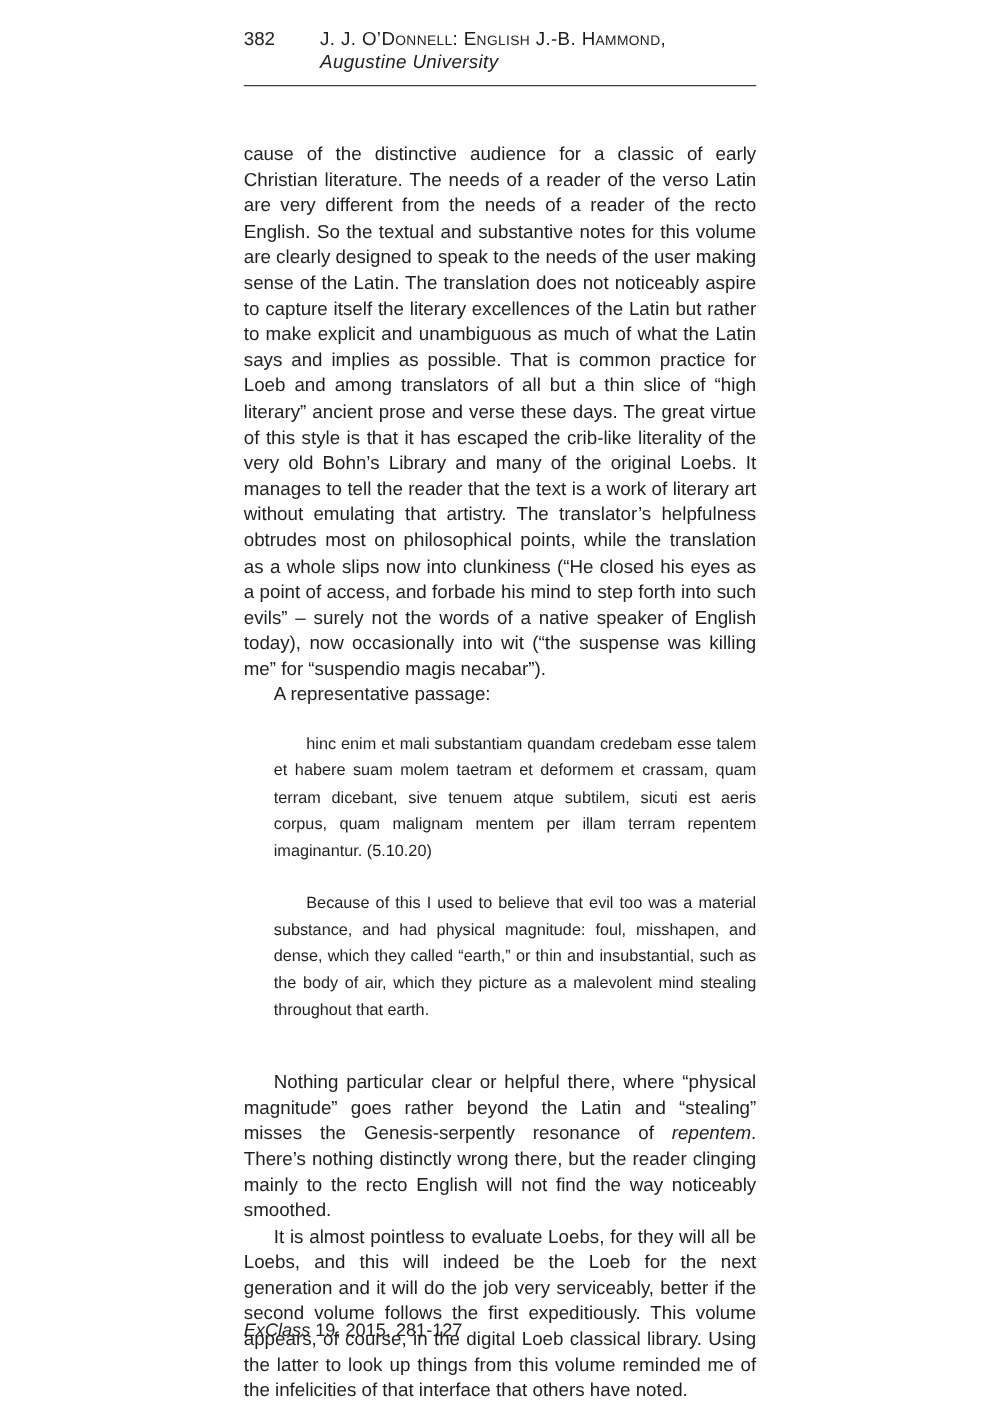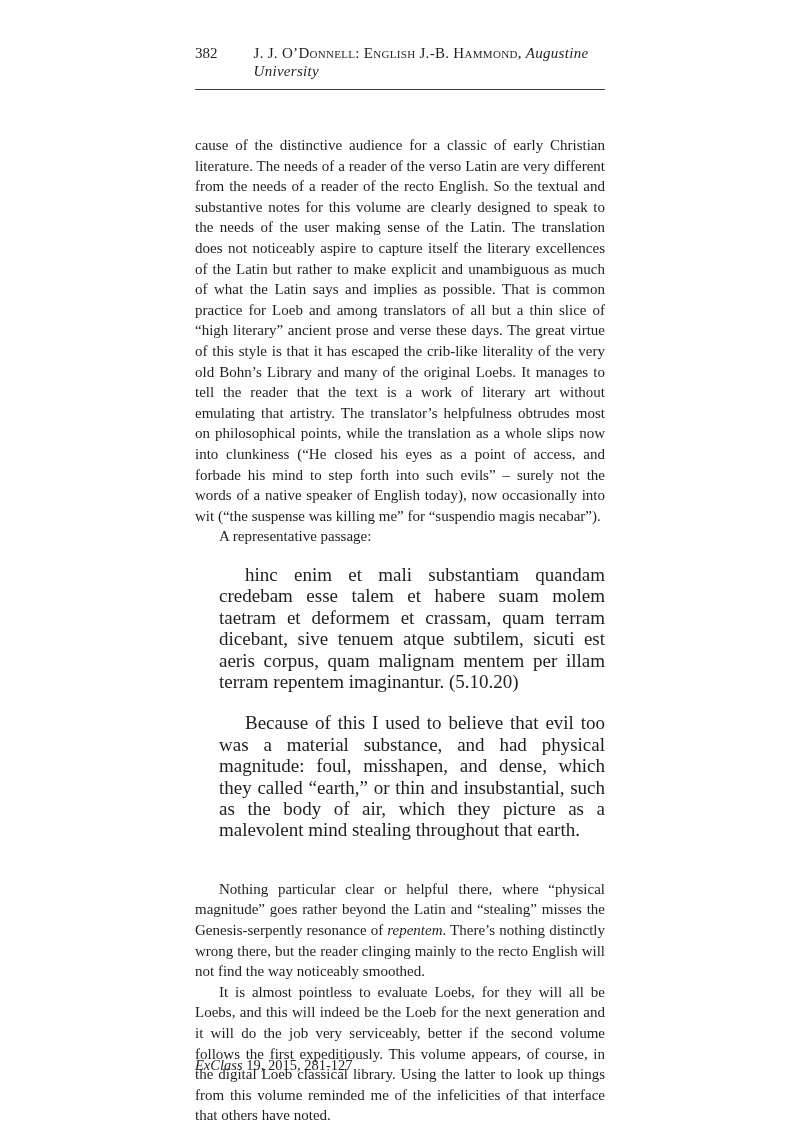--- a/index.html
+++ b/index.html
@@ -4,22 +4,22 @@
 <style>
   * { box-sizing: border-box; }
   html, body { margin: 0; padding: 0; background: #ffffff; }
   .page {
     position: relative;
     width: 640px;
     height: 1129px;
     margin: 0 auto;
     background: #ffffff;
     color: #1e1e1e;
-    font-family: Liberation Serif, serif;
-    padding: 44px 115px 0 115px;
+    font-family: Liberation Sans, sans-serif;
+    padding: 23px 115px 0 115px;
     overflow: hidden;
   }
   .header {
     display: flex;
     align-items: baseline;
     font-size: 15px;
     line-height: 18px;
     border-bottom: 1px solid #3c3c3c;
     padding-bottom: 9px;
   }
@@ -32,21 +32,21 @@
     font-size: 15px;
     line-height: 20.6px;
     text-align: justify;
     hyphens: auto;
     -webkit-hyphens: auto;
   }
   p { margin: 0; }
   p.indent { text-indent: 24px; }
   blockquote {
     margin: 0 0 0 24px;
-    font-size: 19px;
+    font-size: 13px;
     line-height: 21.4px;
     text-align: justify;
     text-indent: 26px;
   }
   .quote-latin { margin-top: 17px; }
   .quote-english { margin-top: 20px; }
   .para-3 { margin-top: 38px; }
   .signature {
     margin-top: 13px;
     text-align: right;

